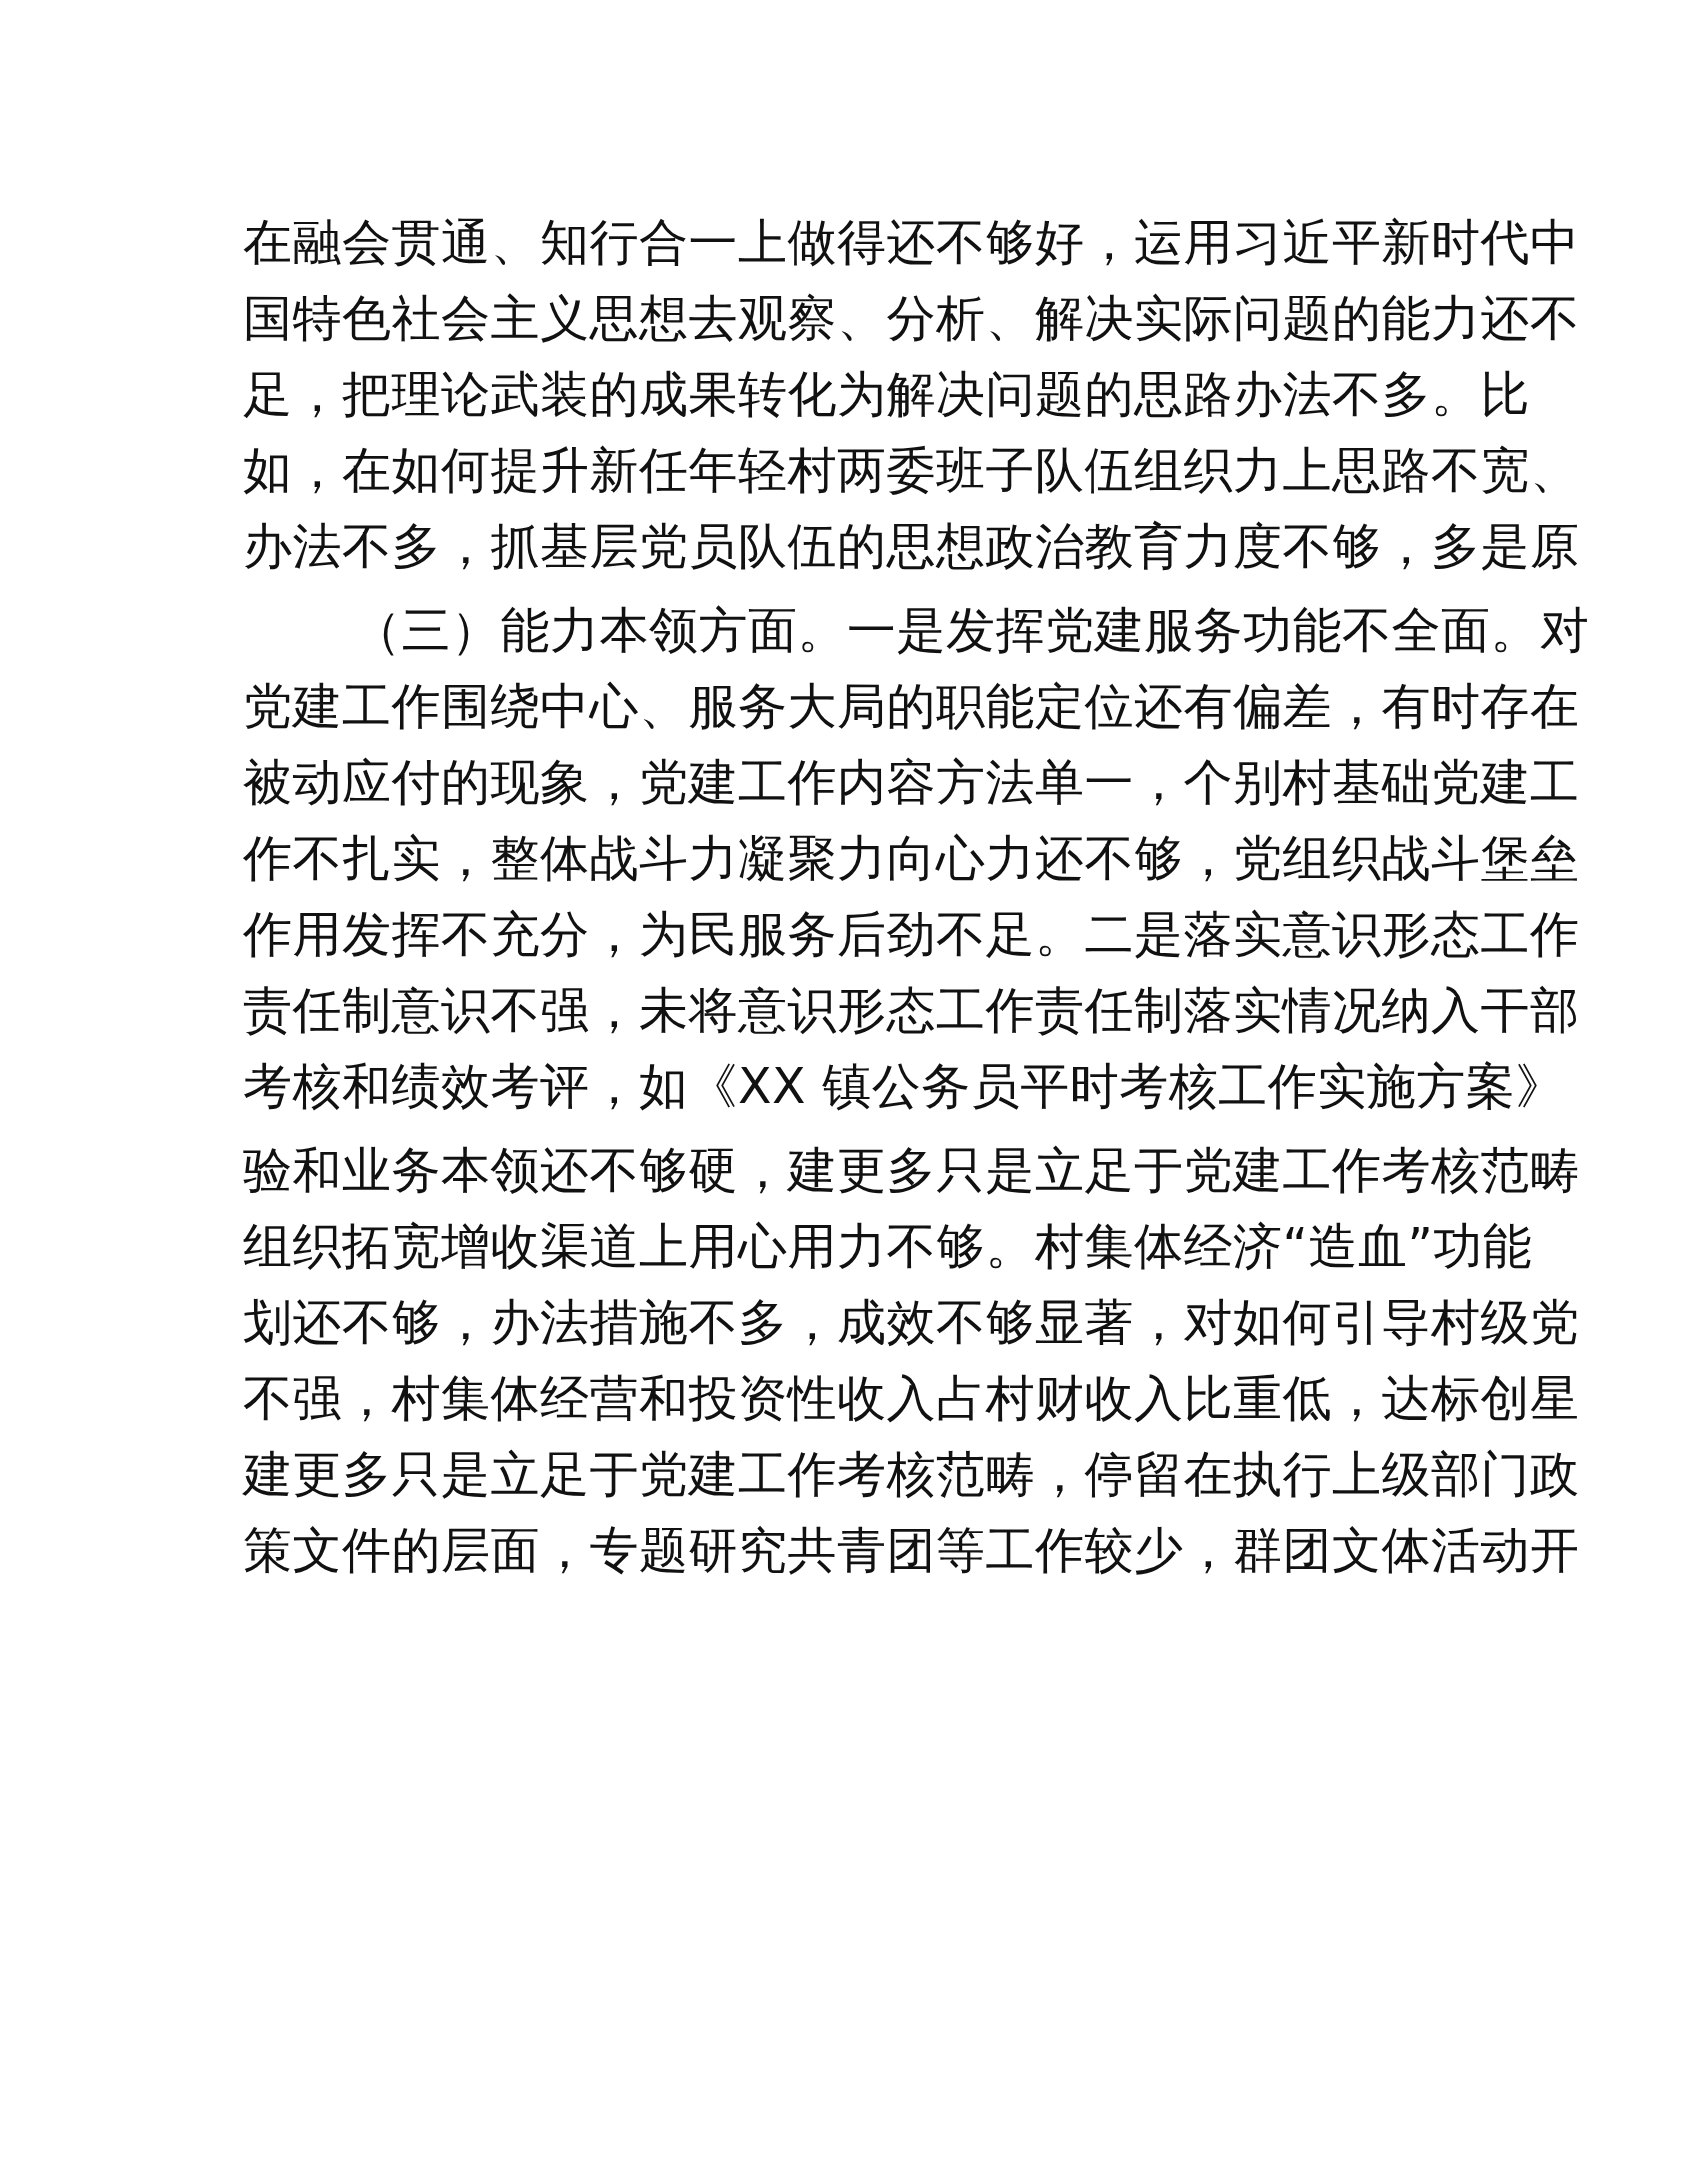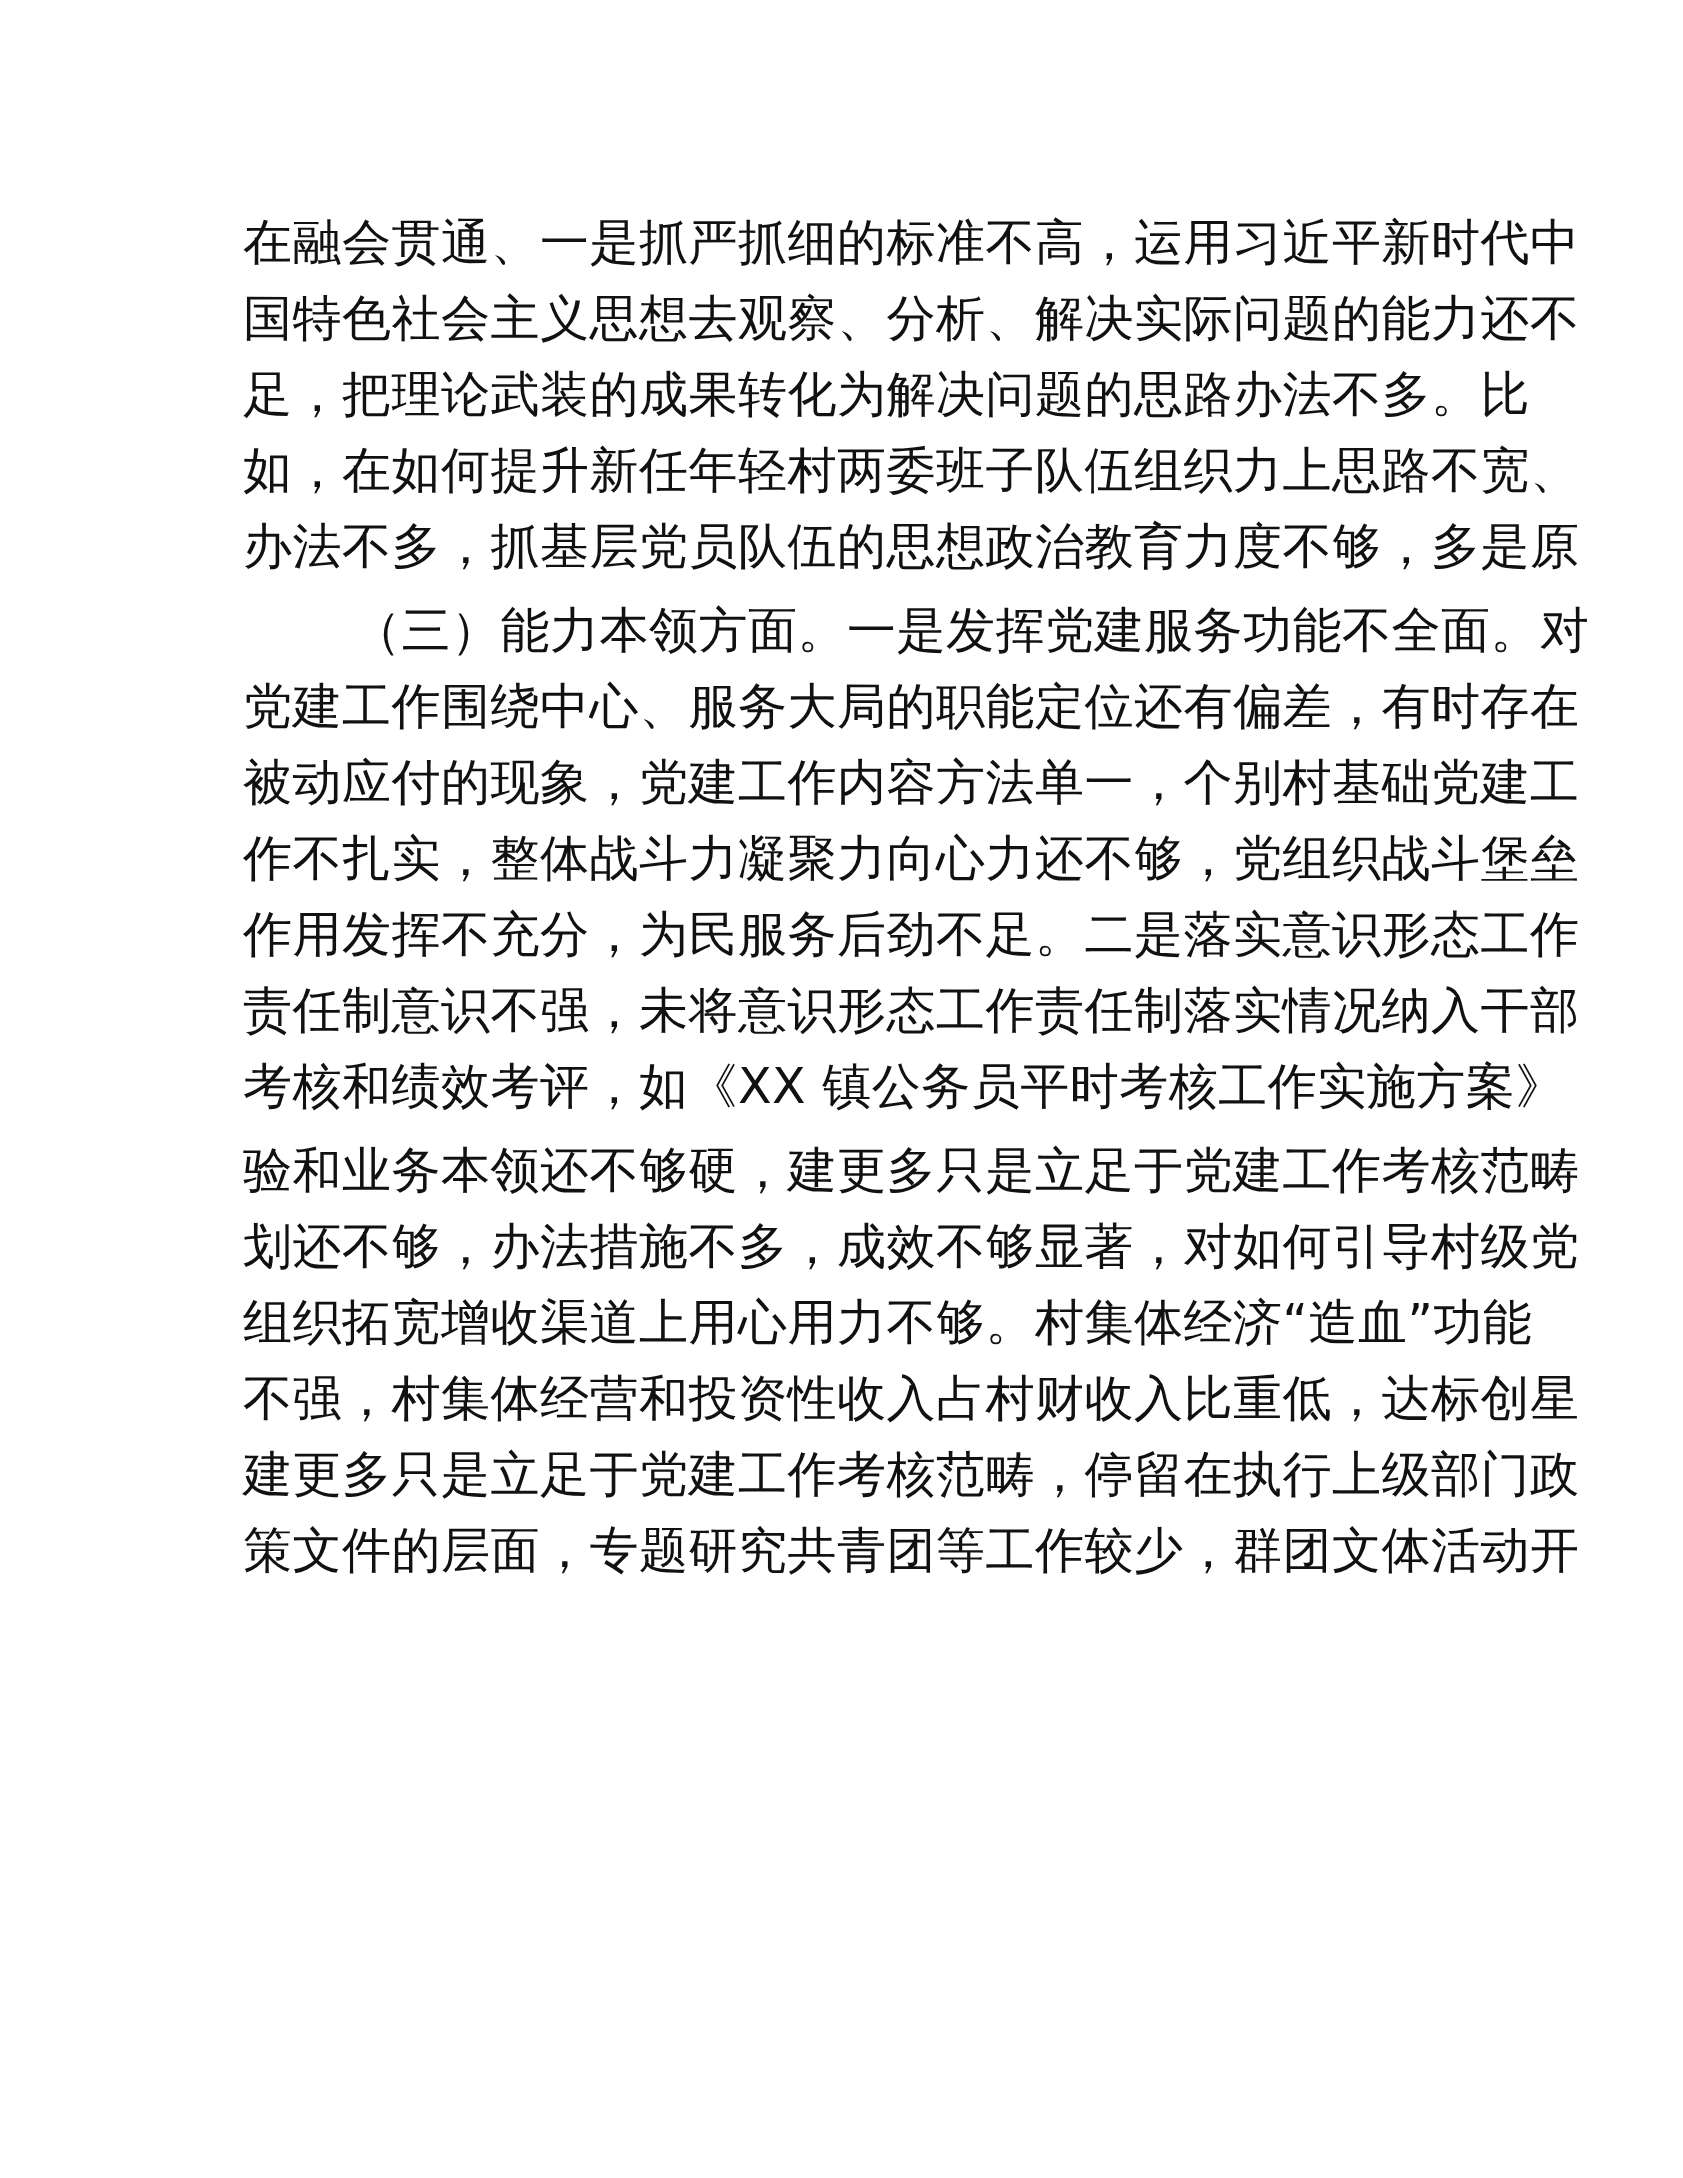--- a/index.html
+++ b/index.html
@@ -22,40 +22,40 @@
     letter-spacing: 0.5px;
   }
   .line.indent { padding-left: 109px; }
 </style>
 </head>
 <body>
 
 <div class="page">
 
   <div class="para">
-    <span class="line">在融会贯通、一是抓严抓细的标准不高，运用习近平新时代中</span>
+    <span class="line">在融会贯通、知行合一上做得还不够好，运用习近平新时代中</span>
     <span class="line">国特色社会主义思想去观察、分析、解决实际问题的能力还不</span>
     <span class="line">足，把理论武装的成果转化为解决问题的思路办法不多。比</span>
     <span class="line">如，在如何提升新任年轻村两委班子队伍组织力上思路不宽、</span>
     <span class="line">办法不多，抓基层党员队伍的思想政治教育力度不够，多是原</span>
   </div>
 
   <div class="para">
     <span class="line indent">（三）能力本领方面。一是发挥党建服务功能不全面。对</span>
     <span class="line">党建工作围绕中心、服务大局的职能定位还有偏差，有时存在</span>
     <span class="line">被动应付的现象，党建工作内容方法单一，个别村基础党建工</span>
     <span class="line">作不扎实，整体战斗力凝聚力向心力还不够，党组织战斗堡垒</span>
     <span class="line">作用发挥不充分，为民服务后劲不足。二是落实意识形态工作</span>
     <span class="line">责任制意识不强，未将意识形态工作责任制落实情况纳入干部</span>
     <span class="line">考核和绩效考评，如《XX 镇公务员平时考核工作实施方案》</span>
   </div>
 
   <div class="para">
     <span class="line">验和业务本领还不够硬，建更多只是立足于党建工作考核范畴</span>
+    <span class="line">组织拓宽增收渠道上用心用力不够。村集体经济“造血”功能</span>
     <span class="line">划还不够，办法措施不多，成效不够显著，对如何引导村级党</span>
-    <span class="line">组织拓宽增收渠道上用心用力不够。村集体经济“造血”功能</span>
     <span class="line">不强，村集体经营和投资性收入占村财收入比重低，达标创星</span>
     <span class="line">建更多只是立足于党建工作考核范畴，停留在执行上级部门政</span>
     <span class="line">策文件的层面，专题研究共青团等工作较少，群团文体活动开</span>
   </div>
 
 </div>
 
 
 </body></html>

